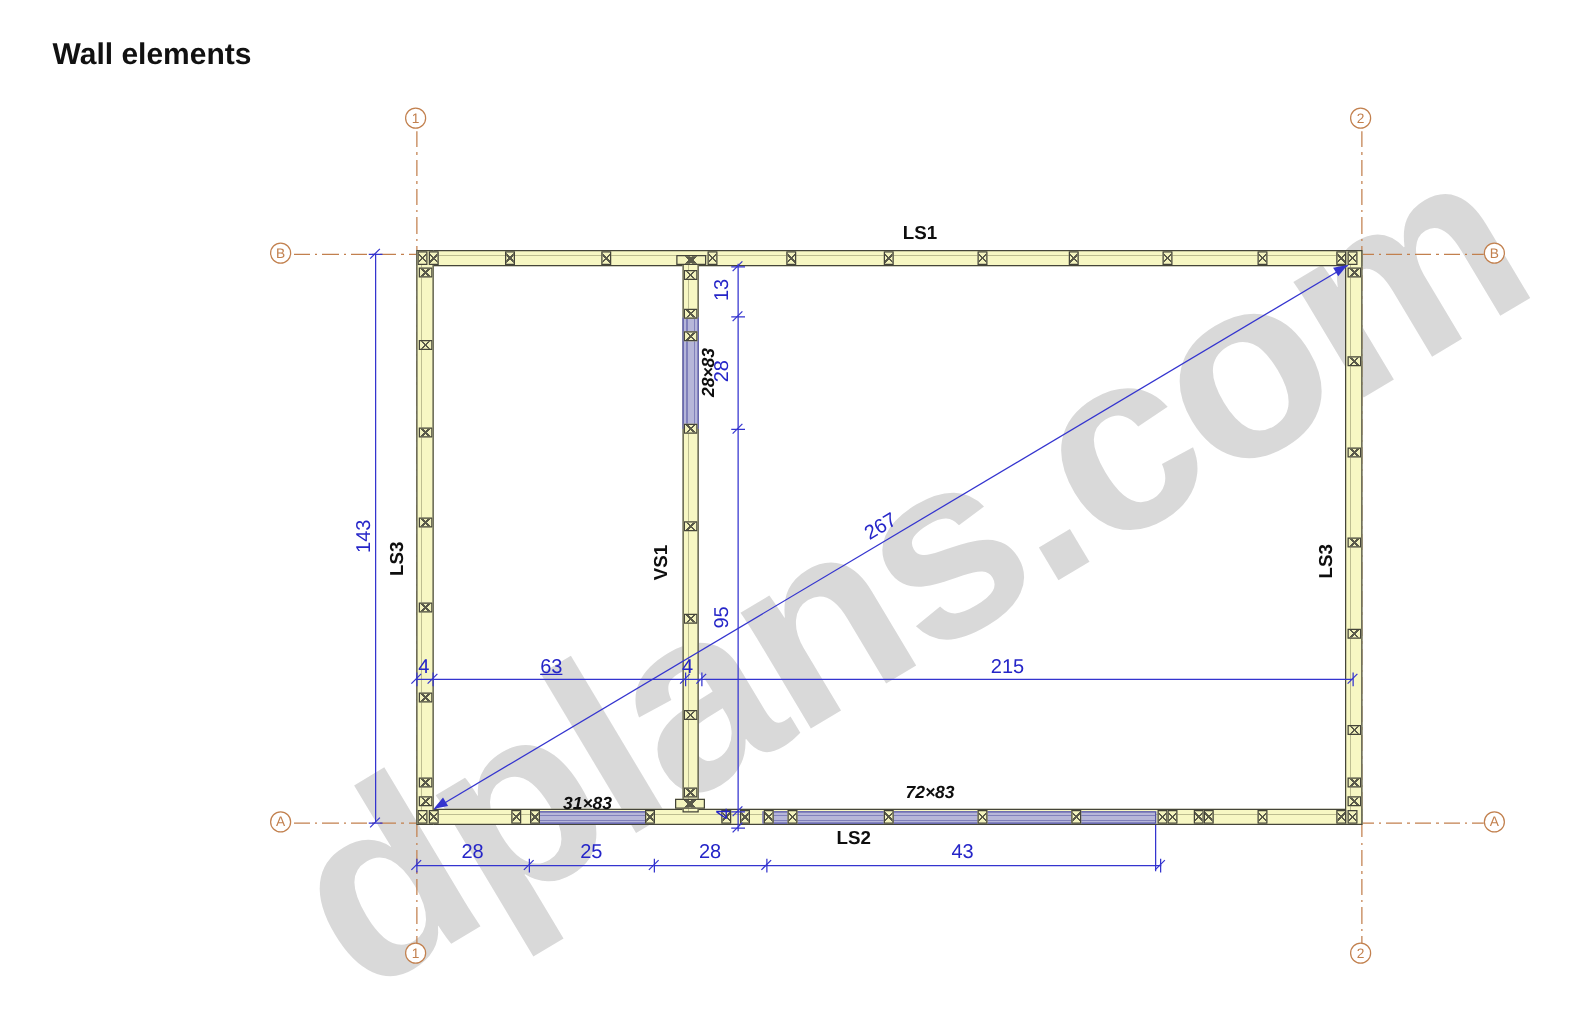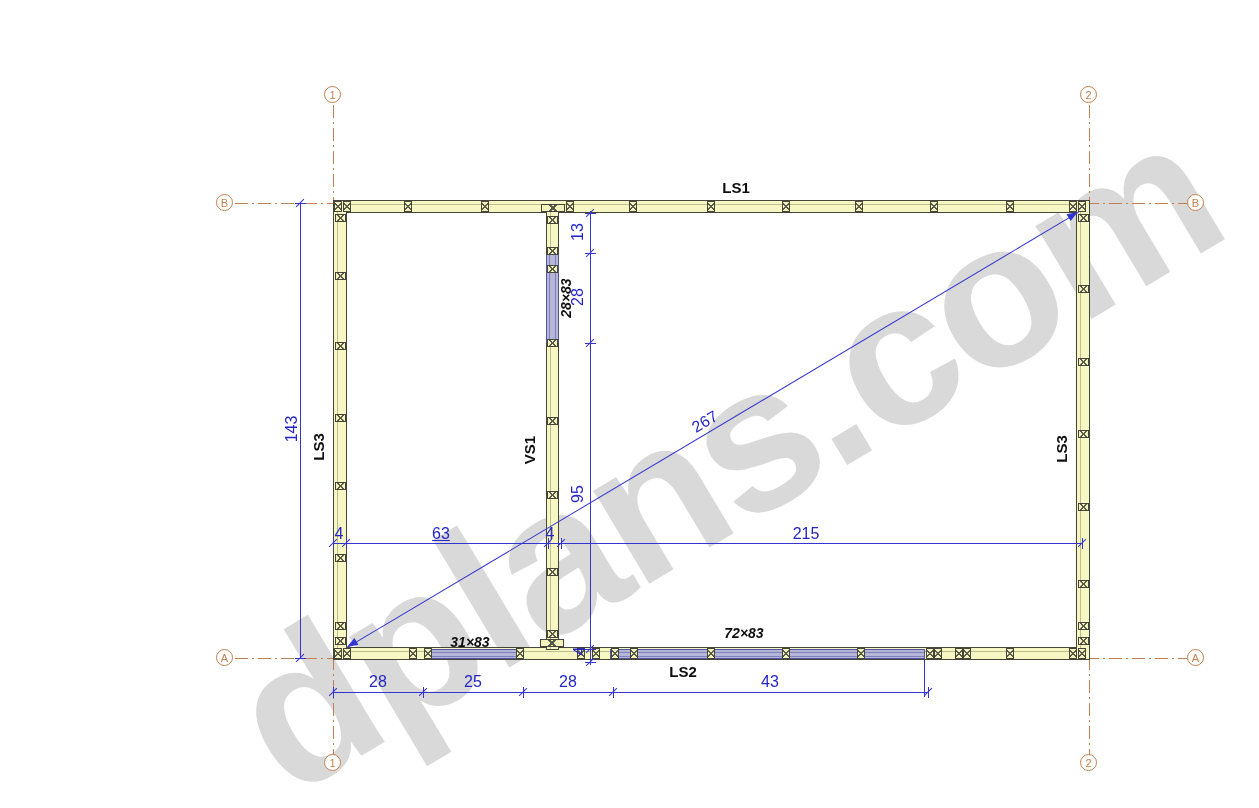--- a/index.html
+++ b/index.html
@@ -49,20 +49,21 @@
     white-space:nowrap;transform:translate(-50%,-50%);}
   .elabel.rot{transform:translate(-50%,-50%) rotate(-90deg);}
 </style>
 </head>
 <body>
 
 <div id="canvas">
 
   <div class="watermark">dplans.com</div>
 
+  <div class="page-title">Wall elements</div>
 
   <div class="gridv" style="left:333px;top:105px;height:650px;"></div>
   <div class="gridv" style="left:1089px;top:105px;height:650px;"></div>
   <div class="gridh" style="left:235px;top:203px;width:952px;"></div>
   <div class="gridh" style="left:235px;top:658px;width:952px;"></div>
 
   <div class="marker" style="left:324px;top:86px;">1</div>
   <div class="marker" style="left:1080px;top:86px;">2</div>
   <div class="marker" style="left:324px;top:754px;">1</div>
   <div class="marker" style="left:1080px;top:754px;">2</div>

